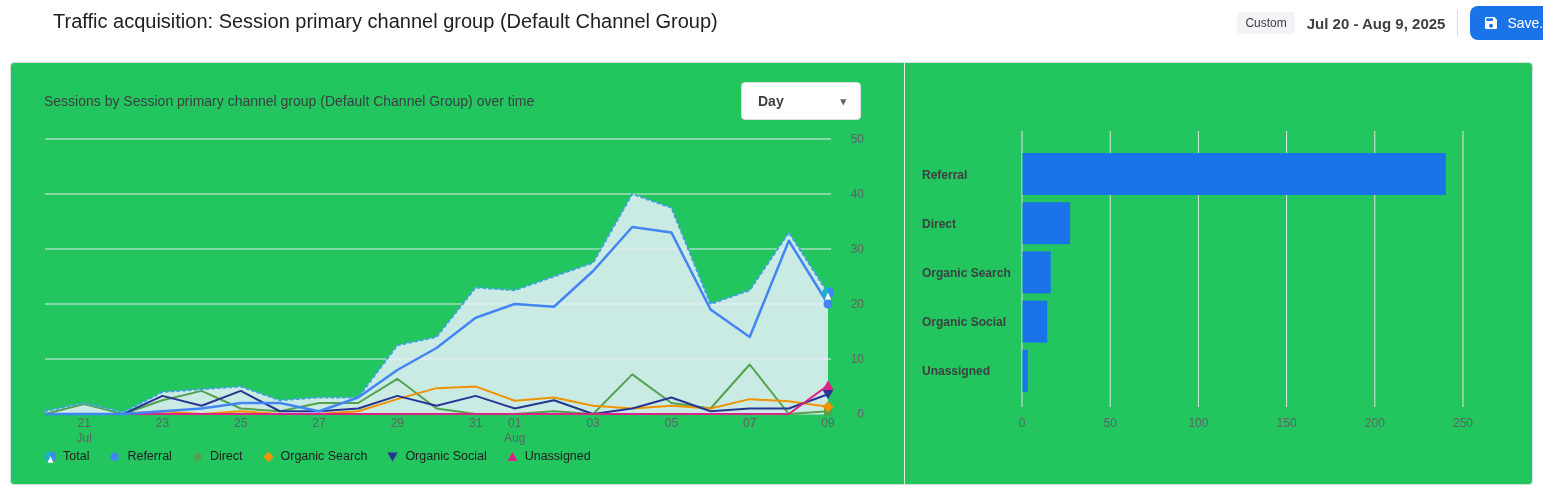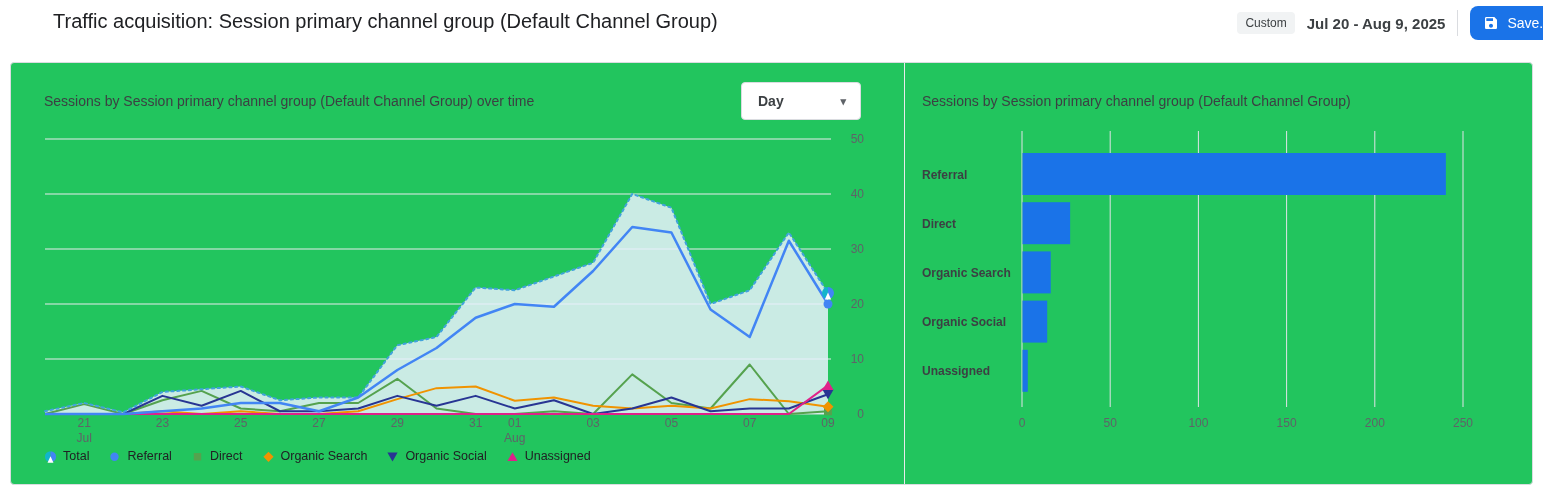--- a/index.html
+++ b/index.html
@@ -159,21 +159,20 @@
         <span class="lg-lb">Organic Social</span>
       </span>
       <span class="legend-item">
         <svg width="13" height="13" viewBox="-7 -7 14 14">
           <path d="M0 -4.7 L5.5 4.8 L-5.5 4.8 Z" fill="#e0218a"></path>
         </svg>
         <span class="lg-lb">Unassigned</span>
       </span>
     </div>
 
-  <div class="chart-title right-title">Sessions by Session primary channel group (Default Channel Group)</div>
   <svg id="bar-chart" class="chart" viewBox="0 0 629 424">
       <line x1="118" y1="68" x2="118" y2="344" stroke="#e0e3e7" stroke-width="1"></line>
       <text x="118" y="364" text-anchor="middle" font-size="12" fill="#5f6368">0</text>
       <line x1="206.2" y1="68" x2="206.2" y2="344" stroke="#e0e3e7" stroke-width="1"></line>
       <text x="206.2" y="364" text-anchor="middle" font-size="12" fill="#5f6368">50</text>
       <line x1="294.4" y1="68" x2="294.4" y2="344" stroke="#e0e3e7" stroke-width="1"></line>
       <text x="294.4" y="364" text-anchor="middle" font-size="12" fill="#5f6368">100</text>
       <line x1="382.6" y1="68" x2="382.6" y2="344" stroke="#e0e3e7" stroke-width="1"></line>
       <text x="382.6" y="364" text-anchor="middle" font-size="12" fill="#5f6368">150</text>
       <line x1="470.8" y1="68" x2="470.8" y2="344" stroke="#e0e3e7" stroke-width="1"></line>

